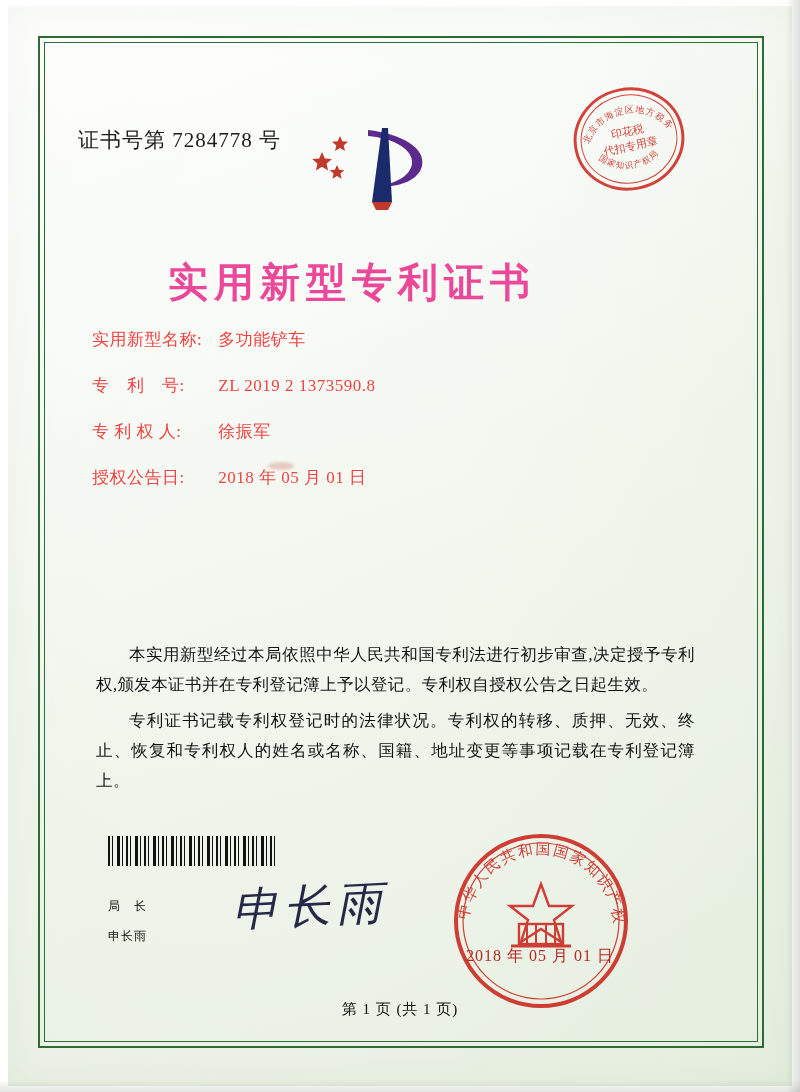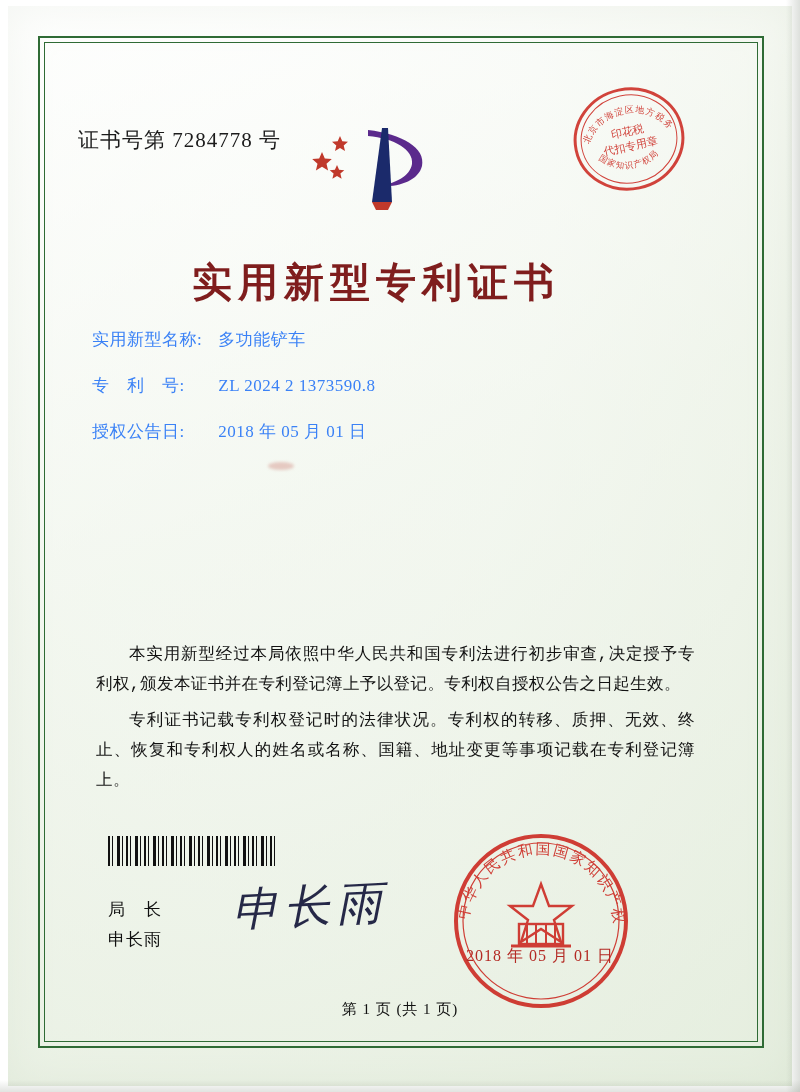--- a/index.html
+++ b/index.html
@@ -70,23 +70,22 @@
   }
   .title {
     position: absolute;
     left: 0;
     top: 228px;
     width: 704px;
     text-align: center;
     font-size: 40px;
     font-weight: bold;
     letter-spacing: 6px;
-    color: #7f1d1d;
+    color: #ec4899;
     font-family: "Liberation Serif", "DejaVu Serif", serif;
-    margin-left: 24px;
   }
 
   
   .seal-top {
     position: absolute;
     left: 570px;
     top: 80px;
     width: 118px;
     height: 118px;
     opacity: 0.88;
@@ -104,21 +103,21 @@
   .fields {
     position: absolute;
     left: 92px;
     top: 328px;
     width: 620px;
   }
   .frow {
     position: relative;
     height: 46px;
     font-size: 17px;
-    color: #3b82f6;
+    color: #ef4444;
     white-space: nowrap;
   }
   .flabel {
     display: inline-block;
     width: 122px;
     letter-spacing: 0.5px;
   }
   .fvalue {
     display: inline-block;
     letter-spacing: 0.5px;
@@ -137,21 +136,20 @@
     width: 612px;
     font-size: 16.5px;
     line-height: 30px;
     color: #121212;
     text-align: justify;
   }
   .body-text p {
     margin: 0 13px 6px 0;
     text-indent: 2em;
     letter-spacing: 0.4px;
-    font-family: Liberation Mono, monospace;
   }
 
   
   .barcode {
     position: absolute;
     left: 108px;
     top: 836px;
     width: 168px;
     height: 30px;
     background:
@@ -159,21 +157,21 @@
         #111 0px, #111 2px, transparent 2px, transparent 4px,
         #111 4px, #111 5px, transparent 5px, transparent 9px,
         #111 9px, #111 12px, transparent 12px, transparent 14px,
         #111 14px, #111 15px, transparent 15px, transparent 18px);
   }
 
   
   .sig-label {
     position: absolute;
     left: 108px;
-    font-size: 17px;
+    font-size: 12px;
     color: #111;
     letter-spacing: 1px;
   }
   .sig-label.l1 { top: 898px; }
   .sig-label.l2 { top: 928px; }
   .signature {
     position: absolute;
     left: 232px;
     top: 876px;
     font-size: 46px;
@@ -282,21 +280,25 @@
 
   <div class="smudge"></div>
 
   <div class="fields">
     <div class="frow">
       <span class="flabel">实用新型名称:</span>
       <span class="fvalue">多功能铲车</span>
     </div>
     <div class="frow">
       <span class="flabel">专　利　号:</span>
-      <span class="fvalue">ZL 2024 2 1373590.8</span>
+      <span class="fvalue">ZL 2019 2 1373590.8</span>
+    </div>
+    <div class="frow">
+      <span class="flabel">专 利 权 人:</span>
+      <span class="fvalue">徐振军</span>
     </div>
     <div class="frow">
       <span class="flabel">授权公告日:</span>
       <span class="fvalue">2018 年 05 月 01 日</span>
     </div>
   </div>
 
   <div class="body-text">
     <p>本实用新型经过本局依照中华人民共和国专利法进行初步审查,决定授予专利权,颁发本证书并在专利登记簿上予以登记。专利权自授权公告之日起生效。</p>
     <p>专利证书记载专利权登记时的法律状况。专利权的转移、质押、无效、终止、恢复和专利权人的姓名或名称、国籍、地址变更等事项记载在专利登记簿上。</p>

